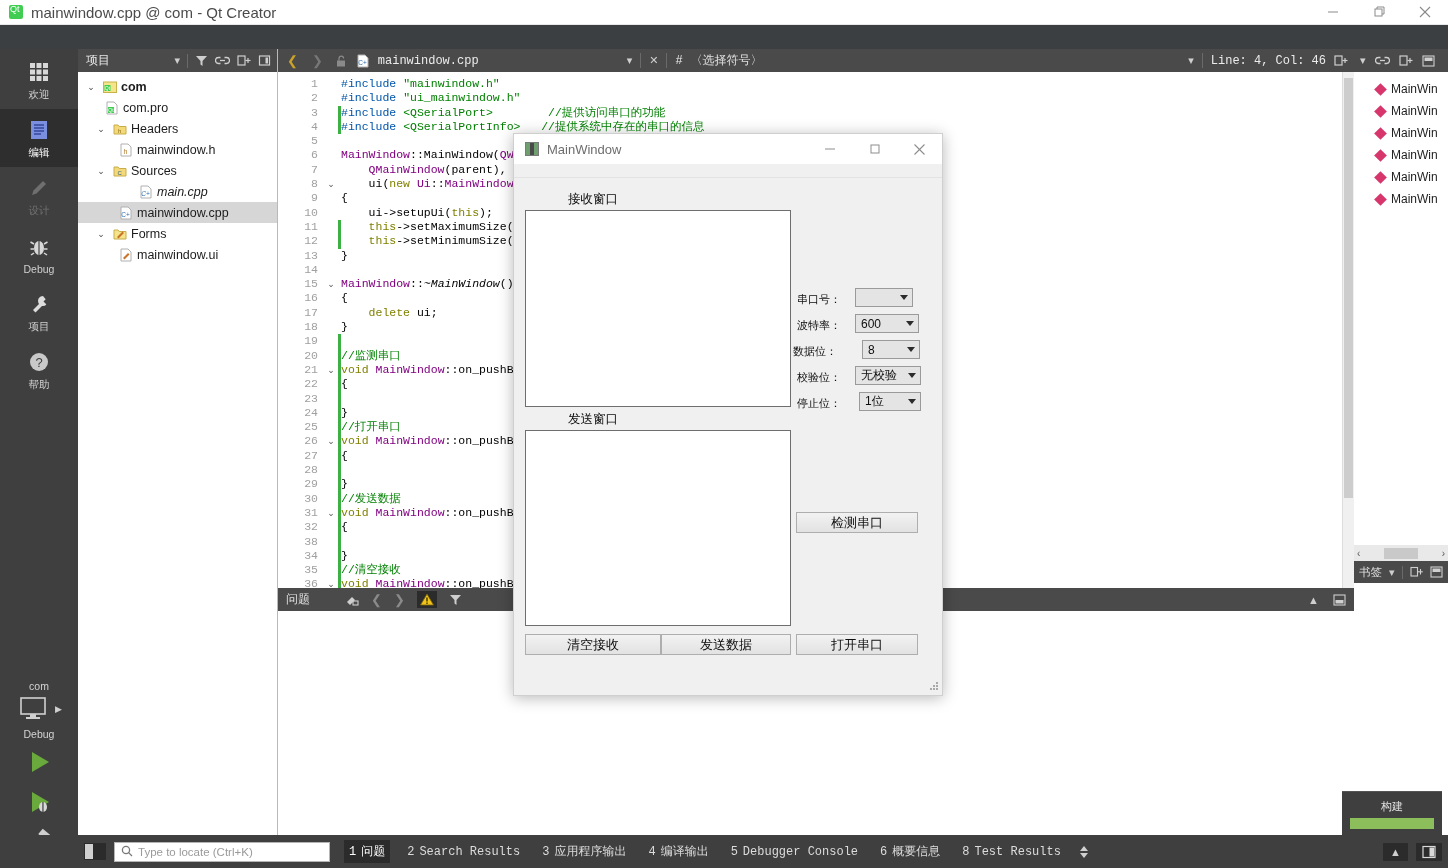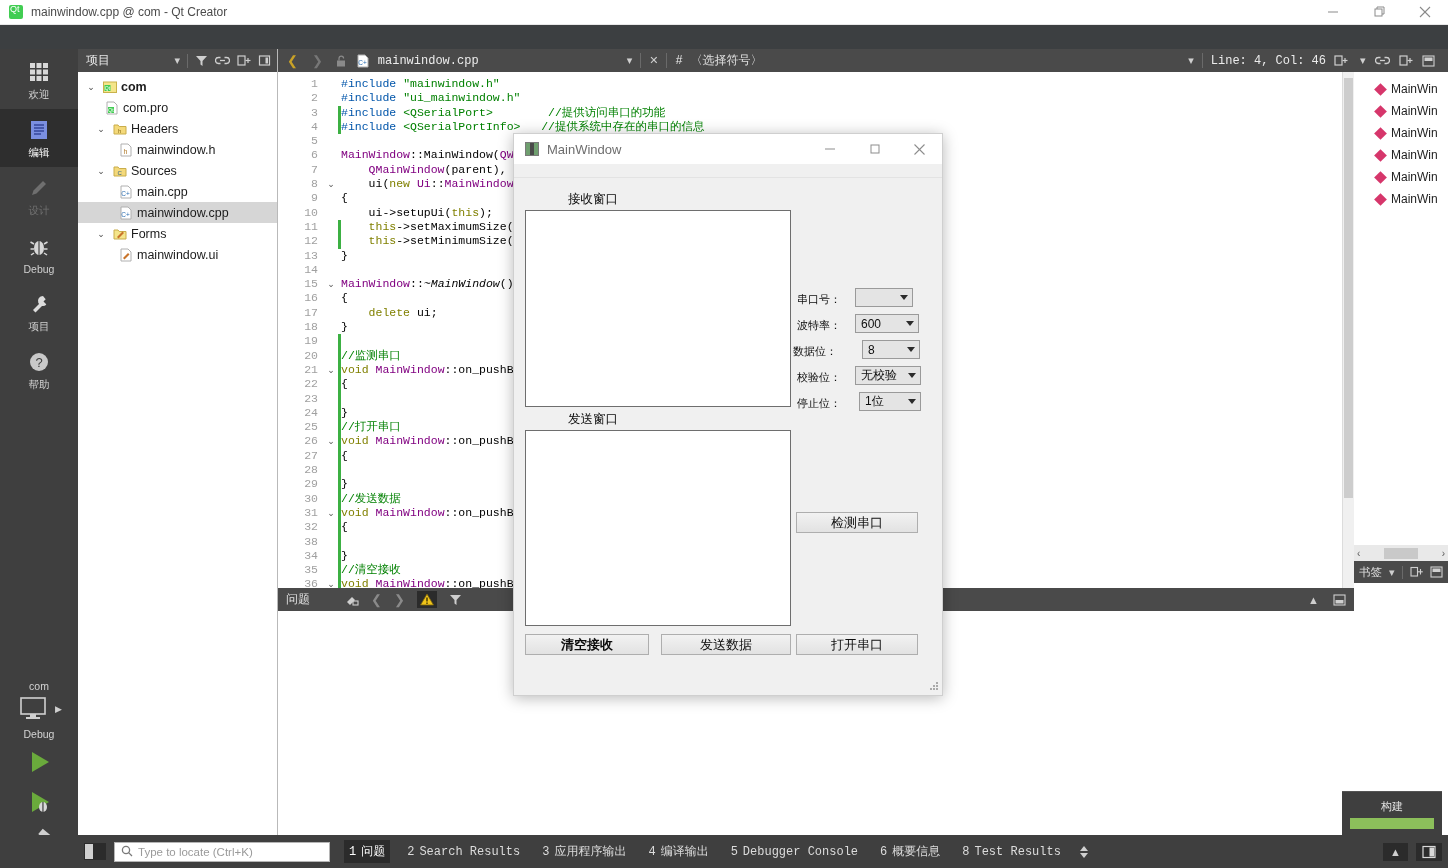--- a/index.html
+++ b/index.html
@@ -19,21 +19,21 @@
   }
   .qt-logo {
     width: 14px; height: 14px; margin-left: 9px; margin-right: 8px;
     background: #41cd52; border-radius: 2px; position: relative;
     flex: 0 0 auto;
   }
   .qt-logo::after {
     content: "Qt"; position: absolute; left: 1px; top: -1px;
     font-size: 9px; color: #fff; font-family: "Liberation Sans", sans-serif;
   }
-  .win-title { font-size: 12px; color: #4b4b4b; }
+  .win-title { font-size: 15px; color: #4b4b4b; }
   .wctrls { margin-left: auto; display: flex; height: 25px; }
   .wctrl {
     width: 46px; height: 25px; display: flex; align-items: center;
     justify-content: center; color: #8b8b8b; font-size: 12px;
   }
   .wctrl svg { display: block; }
 
   
   .menubar {
     position: absolute; left: 0; top: 25px; width: 1448px; height: 24px;
@@ -448,21 +448,21 @@
         <span class="twist">⌄</span>
         <span class="tico">
           <svg width="14" height="14" viewBox="0 0 14 14">
               <path d="M1 3 h4 l1.2 1.5 H13 V12 H1 Z" fill="#f4d97a" stroke="#c9ad4b"></path>
               <text x="4.5" y="11" font-size="6" fill="#2a5d8a" font-family="Liberation Sans">C</text>
             </svg>
         </span>
         <span>Sources</span>
       </div>
 
-      <div class="trow" style="padding-left:40px;">
+      <div class="trow" style="padding-left:60px;font-style:italic;">
         <span class="tico">
           <svg width="14" height="14" viewBox="0 0 14 14">
               <path d="M2 1 h7 l3 3 v9 H2 Z" fill="#ffffff" stroke="#b0b0b0"></path>
               <text x="6.5" y="11" font-size="6.5" text-anchor="middle" fill="#2a6db0" font-family="Liberation Sans">C+</text>
             </svg>
         </span>
         <span>main.cpp</span>
       </div>
 
       <div class="trow sel" style="padding-left:40px;">
@@ -894,21 +894,21 @@
           <span class="arw"></span>
       </div>
 
       <div class="cb-label" style="left:283px; top:218px;">停止位：</div>
       <div class="combo" style="left:345px; top:214px; width:62px;">
         <span>1位</span>
           <span class="arw"></span>
       </div>
 
       <div class="dlg-btn" style="left:282px; top:334px; width:122px; height:21px;">检测串口</div>
-      <div class="dlg-btn" style="left:11px;  top:456px; width:124px; height:21px;font-weight:bold;">清空接收</div>
+      <div class="dlg-btn" style="left:11px;  top:456px; width:136px; height:21px;">清空接收</div>
       <div class="dlg-btn" style="left:147px; top:456px; width:130px; height:21px;">发送数据</div>
       <div class="dlg-btn" style="left:282px; top:456px; width:122px; height:21px;">打开串口</div>
 
       <div class="grip">
         <i style="left:7px;top:0;"></i>
           <i style="left:4px;top:3px;"></i>
           <i style="left:7px;top:3px;"></i>
         <i style="left:1px;top:6px;"></i>
           <i style="left:4px;top:6px;"></i>
           <i style="left:7px;top:6px;"></i>

